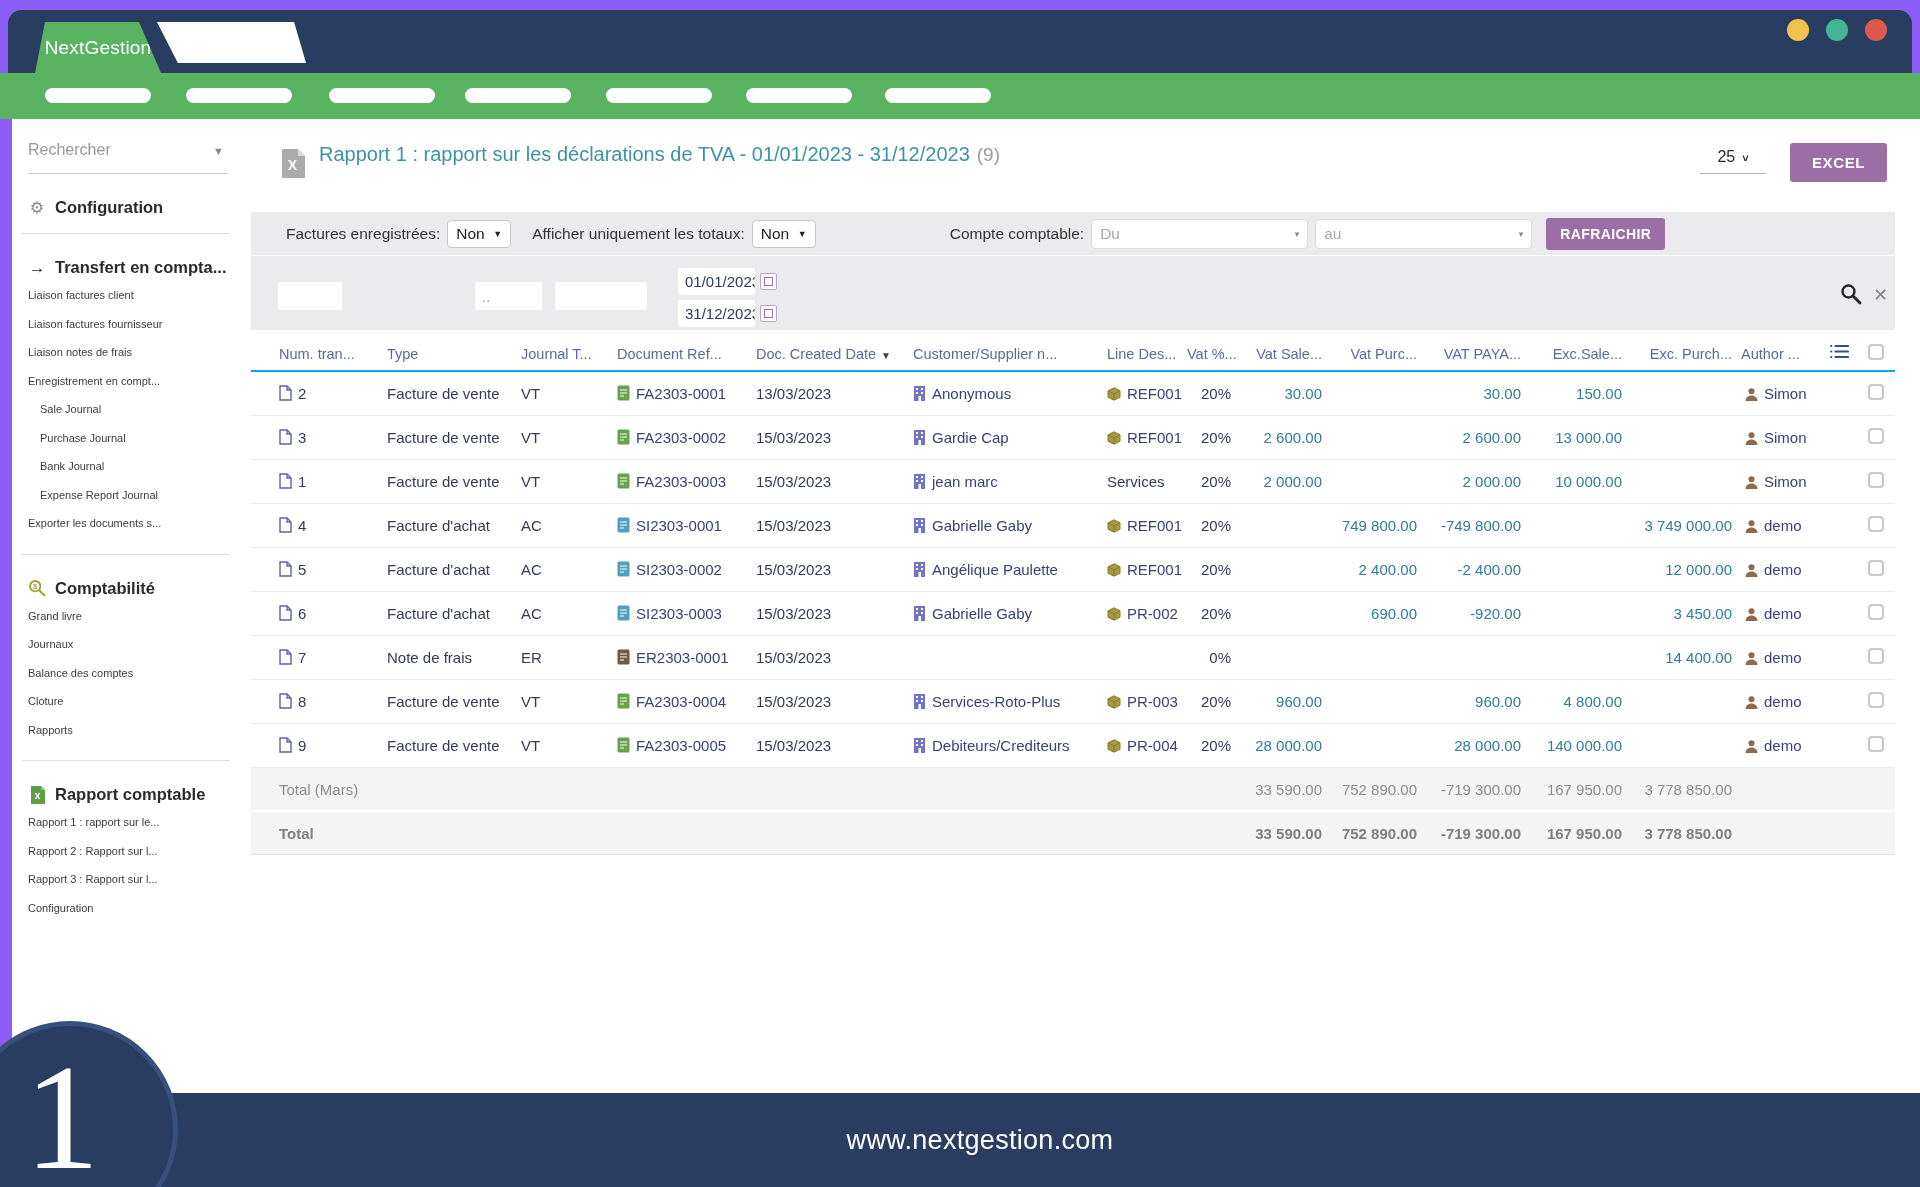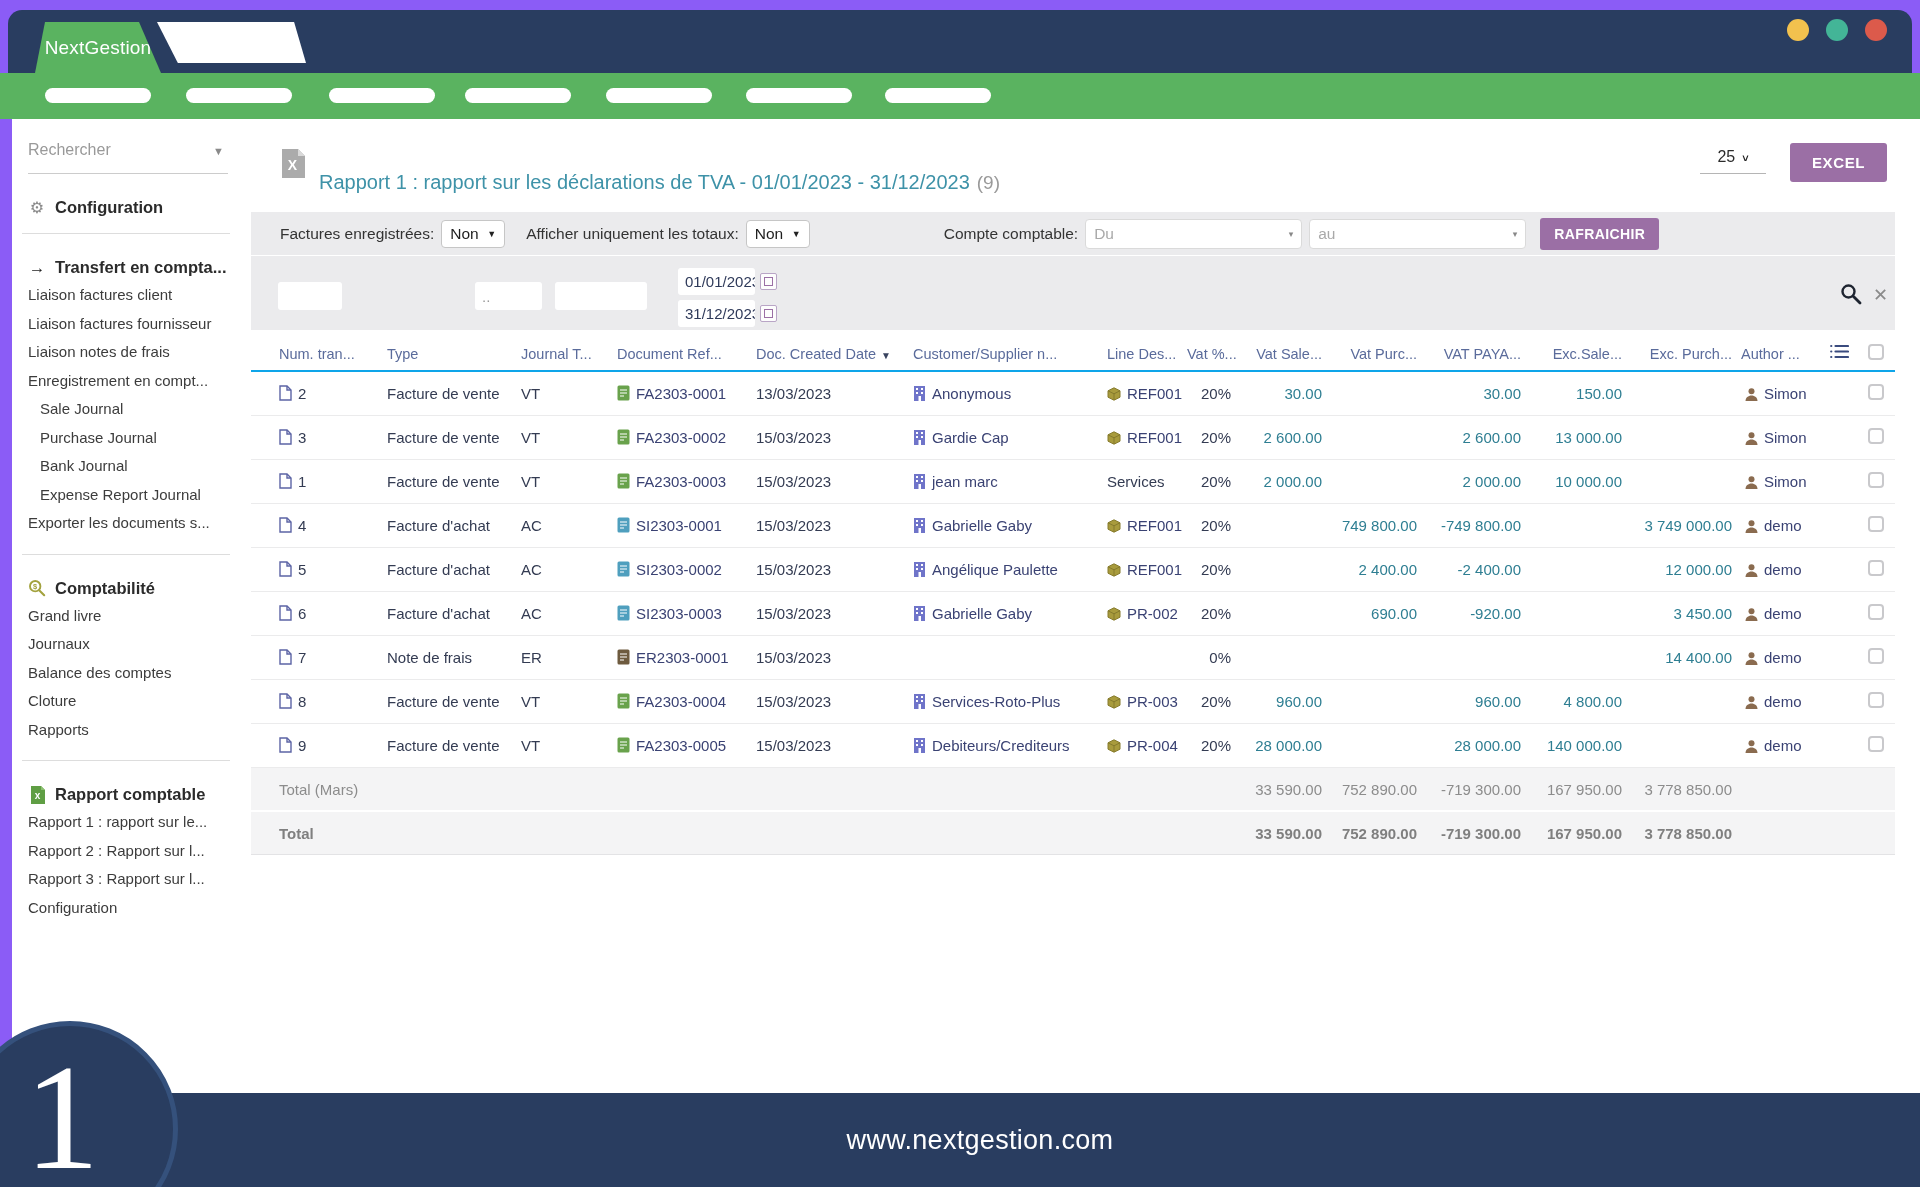--- a/index.html
+++ b/index.html
@@ -18,35 +18,35 @@
   .dot{width:22px;height:22px;border-radius:50%;}
   .dot.y{background:#F2C14E;} .dot.t{background:#43B597;} .dot.r{background:#DC5A4B;}
   .pill{position:absolute;top:15px;height:15px;width:106px;background:#fff;border-radius:8px;}
 
   
   .sidebar{position:absolute;left:12px;top:119px;width:229px;height:974px;background:#fff;border-right:1px solid #dcdcdc;box-sizing:border-box;overflow:hidden;z-index:1;}
   .sb-search{margin:22px 12px 0 16px;position:relative;border-bottom:1px solid #ccc;padding-bottom:14px;color:#999;font-size:16px;}
   .sb-search .car{position:absolute;right:4px;top:4px;font-size:11px;color:#8a8a8a;}
   .sb-header{margin:24px 8px 4px 16px;font-size:16.5px;font-weight:bold;color:#2b2b2b;display:flex;align-items:center;gap:9px;white-space:nowrap;overflow:hidden;}
   .sb-ic{display:inline-flex;width:18px;justify-content:center;flex:none;}
-  .sb-item{margin-left:16px;font-size:15px;color:#3c3c3c;line-height:28.5px;white-space:nowrap;overflow:hidden;cursor:pointer;}
+  .sb-item{margin-left:16px;font-size:11px;color:#3c3c3c;line-height:28.5px;white-space:nowrap;overflow:hidden;cursor:pointer;}
   .sb-item.ind{margin-left:28px;}
   .sb-divider{height:1px;background:#ddd;margin:16px 10px 12px 10px;}
 
   
   .main{position:absolute;left:230px;top:119px;width:1690px;height:974px;background:#fff;z-index:1;}
   .file-icon{position:absolute;left:52px;top:30px;}
-  .report-title{position:absolute;left:89px;top:52px;font-size:20px;color:#3E92A8;white-space:nowrap;}
+  .report-title{position:absolute;left:89px;top:24px;font-size:20px;color:#3E92A8;white-space:nowrap;}
   .report-count{color:#9a9a9a;margin-left:7px;font-size:19px;}
   .page-size{position:absolute;left:1470px;top:29px;width:66px;text-align:center;font-size:16px;color:#2b2b2b;border-bottom:1px solid #b5b5b5;padding-bottom:7px;cursor:pointer;}
   .page-size .car{font-size:11px;margin-left:7px;font-weight:bold;color:#222;}
   .btn-excel{position:absolute;left:1560px;top:24px;width:97px;height:39px;background:#9B6FA5;color:#fff;font-weight:bold;font-size:15px;letter-spacing:.6px;border-radius:3px;display:flex;align-items:center;justify-content:center;cursor:pointer;}
 
   
-  .filter-bar{position:absolute;left:21px;top:93px;width:1644px;height:43px;background:#EBEBED;display:flex;align-items:center;box-sizing:border-box;font-size:15.5px;color:#333;white-space:nowrap;}
+  .filter-bar{position:absolute;left:21px;top:93px;width:1644px;height:43px;background:#EBEBED;display:flex;align-items:center;box-sizing:border-box;font-size:15.5px;color:#333;white-space:nowrap;padding-left:6px;}
   .fl{flex:none;}
   .sel{background:#fff;border:1px solid #c6c6c6;border-radius:4px;height:28px;display:flex;align-items:center;justify-content:space-between;padding:0 8px;box-sizing:border-box;color:#1d1d1d;cursor:pointer;flex:none;}
   .sel .car{font-size:9px;margin-left:8px;color:#222;}
   .sel.small{width:64px;}
   .sel.wide{width:217px;height:30px;color:#a9a9a9;border-color:#dadada;}
   .sel.wide .car{color:#888;}
   .btn-refresh{margin-left:14px;height:32px;padding:0 14px;background:#9B6FA5;color:#fff;font-weight:bold;font-size:14px;border-radius:3px;display:flex;align-items:center;letter-spacing:.4px;cursor:pointer;flex:none;}
 
   
   .search-band{position:absolute;left:21px;top:137px;width:1644px;height:74px;background:#EBEBED;}

